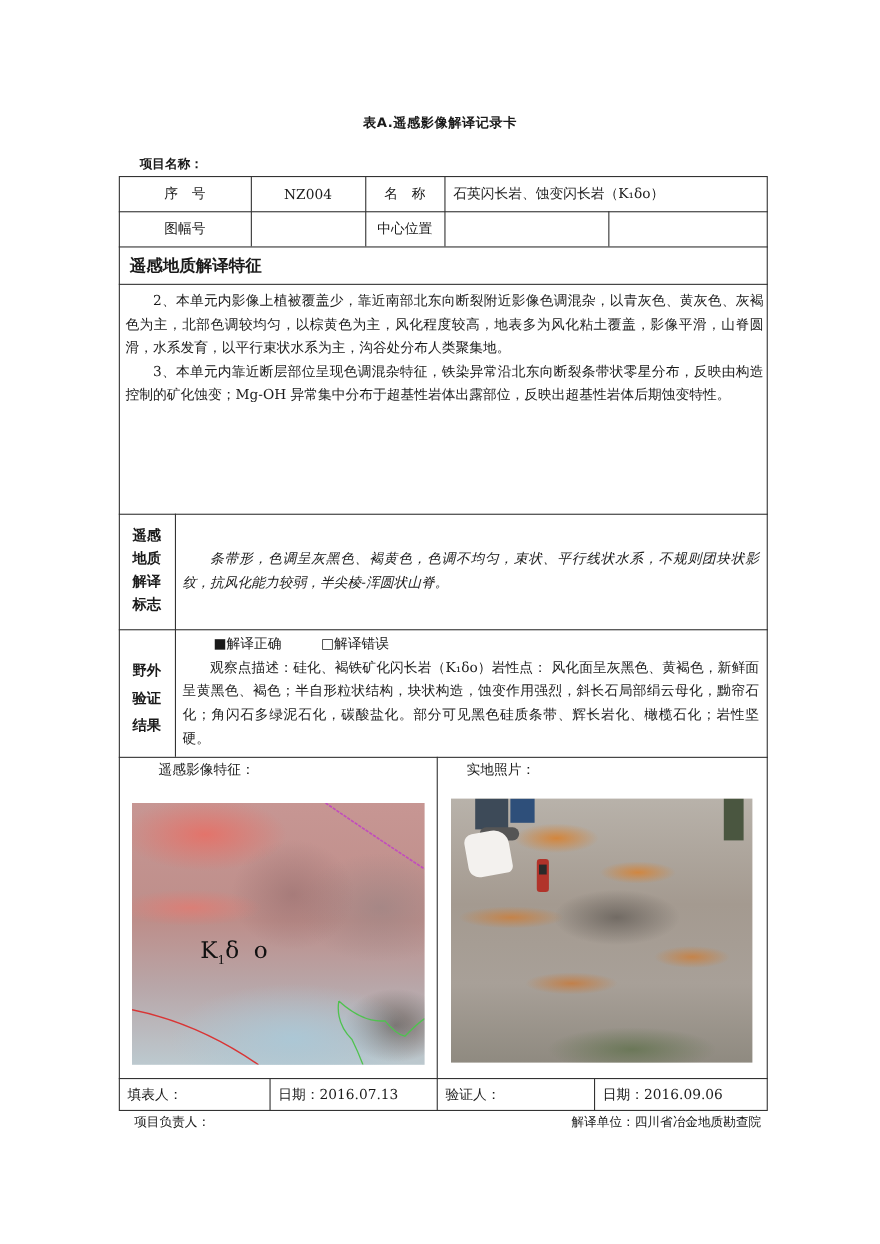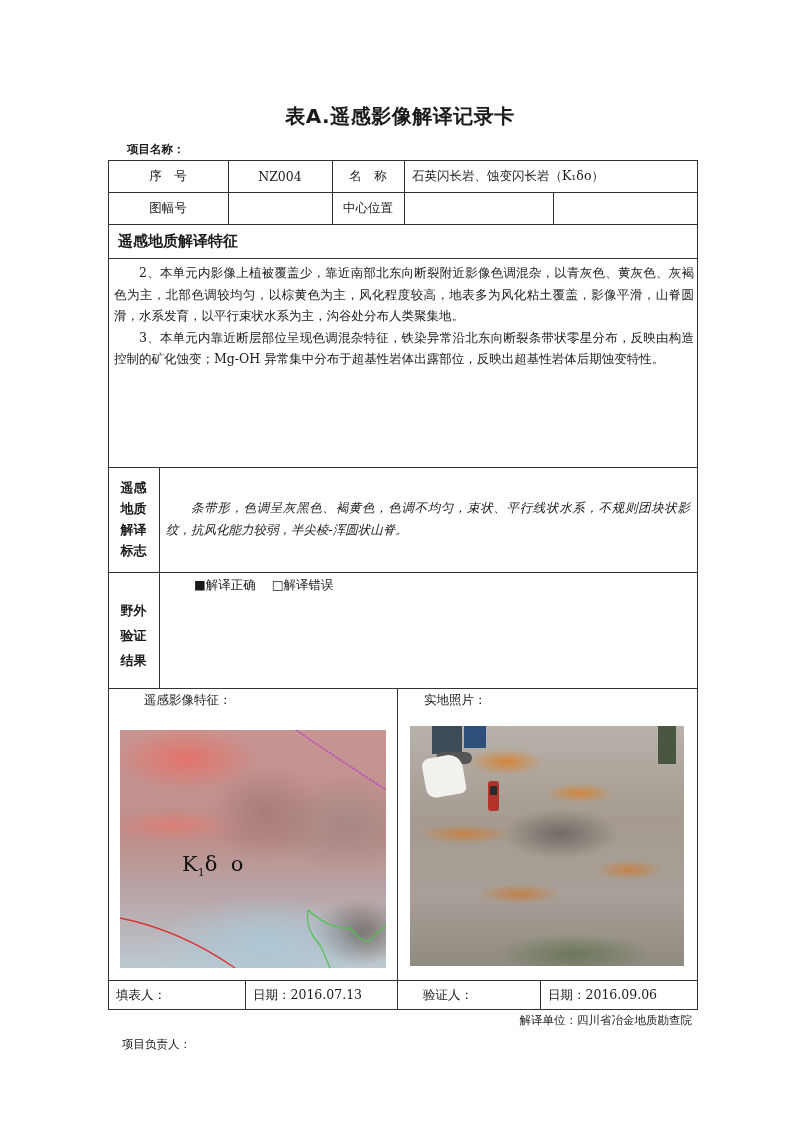--- a/index.html
+++ b/index.html
@@ -2,21 +2,21 @@
 <html><head>
   <meta charset="utf-8">
   <style>
     * { box-sizing: border-box; margin: 0; padding: 0; }
     html, body { width: 800px; height: 1131px; background: #ffffff; overflow: hidden; }
     body { position: relative; font-family: "DejaVu Serif", "Liberation Serif", serif; color: #1a1a1a; }
 
     .title {
       position: absolute; left: 0; top: 103px; width: 800px; text-align: center;
       font-family: "DejaVu Sans", "Liberation Sans", sans-serif; font-weight: bold;
-      font-size: 20px; letter-spacing: 0.5px;
+      font-size: 12px; letter-spacing: 0.5px;
     }
     .project-name {
       position: absolute; left: 127px; top: 142px;
       font-family: "DejaVu Sans", "Liberation Sans", sans-serif; font-weight: bold; font-size: 11.5px;
     }
 
     .frame { position: absolute; left: 108px; top: 160px; width: 590px; height: 850px;
       border: 1.5px solid #333; }
 
     .hl { position: absolute; height: 0; border-top: 1.2px solid #333; }
@@ -134,22 +134,23 @@
 <div class="para" style="left:166px; top:497px; width:524px;font-style:italic;">
   <p>条带形，色调呈灰黑色、褐黄色，色调不均匀，束状、平行线状水系，不规则团块状影纹，抗风化能力较弱，半尖棱-浑圆状山脊。</p>
 </div>
 
 <div class="side-label" style="left:108px; top:598px; width:51px; white-space:pre-line; line-height:25px;">野外
 验证
 结果</div>
 <div class="para" style="left:166px; top:574px; width:524px;">
   <div style="padding-left:28px;">
     <span>■解译正确</span>
-    <span style="margin-left:12px;">□解译错误</span>
+    <span style="margin-left:32px;">□解译错误</span>
   </div>
+  <p>观察点描述：硅化、褐铁矿化闪长岩（K₁δο）岩性点： 风化面呈灰黑色、黄褐色，新鲜面呈黄黑色、褐色；半自形粒状结构，块状构造，蚀变作用强烈，斜长石局部绢云母化，黝帘石化；角闪石多绿泥石化，碳酸盐化。部分可见黑色硅质条带、辉长岩化、橄榄石化；岩性坚硬。</p>
 </div>
 
 <div class="img-caption" style="left:144px; top:692px;">遥感影像特征：</div>
 <div class="img-caption" style="left:424px; top:692px;">实地照片：</div>
 
 <div class="sat-img">
   <svg width="266" height="238" style="position:absolute;left:0;top:0;">
     <path d="M176 0 Q 220 30 266 60" stroke="#c24dbd" stroke-width="1.5" fill="none" stroke-dasharray="3 1"></path>
     <path d="M0 188 Q 60 200 115 238" stroke="#d93535" stroke-width="1.3" fill="none"></path>
     <path d="M188 180 Q 185 200 200 215 Q 205 225 210 238 M 188 180 Q 210 200 230 198 Q 240 210 248 212 Q 260 200 266 196" stroke="#4fc24f" stroke-width="1.2" fill="none"></path>
@@ -163,17 +164,17 @@
   <div class="legs" style="left:22px; top:0; width:30px; height:28px;"></div>
   <div class="legs" style="left:54px; top:0; width:22px; height:22px; background:#2e4f7a;"></div>
   <div class="legs" style="left:26px; top:26px; width:36px; height:12px; background:#555; border-radius:6px;"></div>
   <div class="legs" style="left:248px; top:0; width:18px; height:38px; background:#4a5640;"></div>
   <div class="bag"></div>
   <div class="gps"></div>
 </div>
 
 <div class="cell left" style="left:108px; top:980px; width:137px; height:30px;">填表人：</div>
 <div class="cell left" style="left:245px; top:980px; width:152px; height:30px;">日期：2016.07.13</div>
-<div class="cell left" style="left:415px; top:980px; width:143px; height:30px;">验证人：</div>
+<div class="cell left" style="left:397px; top:980px; width:143px; height:30px;">验证人：</div>
 <div class="cell left" style="left:540px; top:980px; width:158px; height:30px;">日期：2016.09.06</div>
 
-<div class="footer-text" style="left:122px;margin-top:24px;">项目负责人：</div>
+<div class="footer-text" style="left:122px;">项目负责人：</div>
 <div class="footer-text" style="right:108px;">解译单位：四川省冶金地质勘查院</div>
 
 </body></html>

